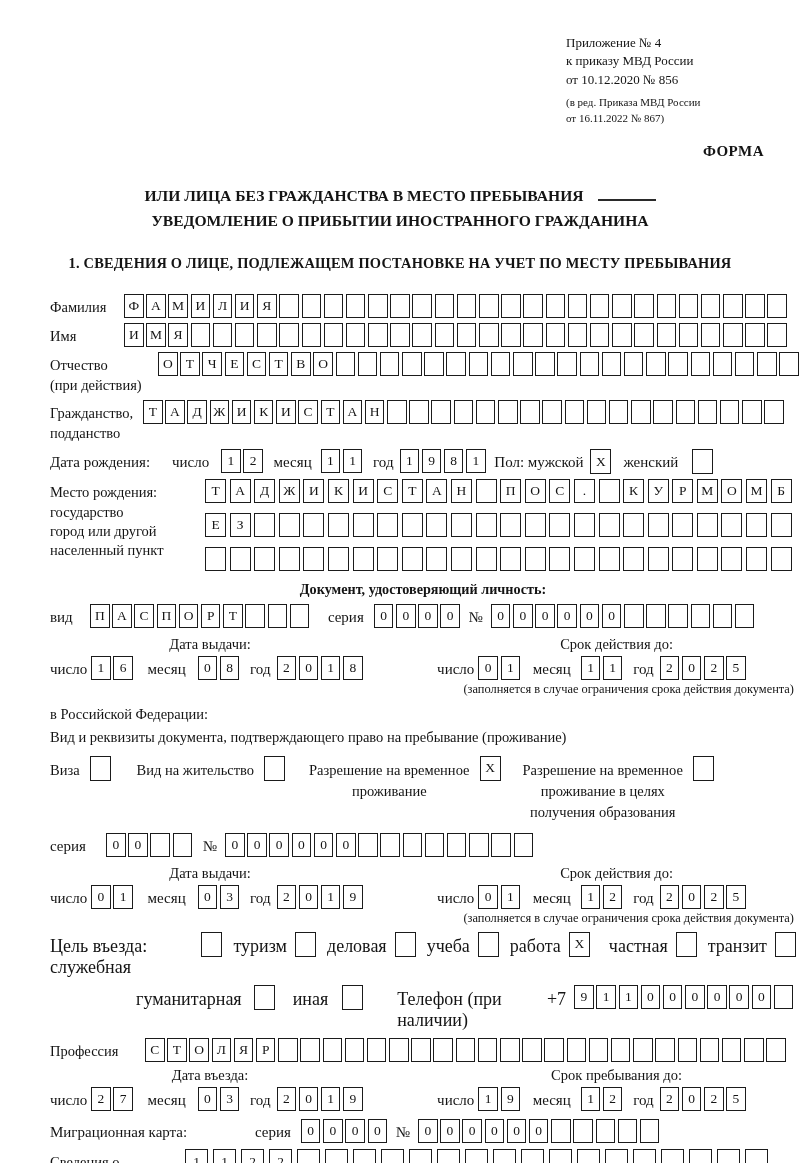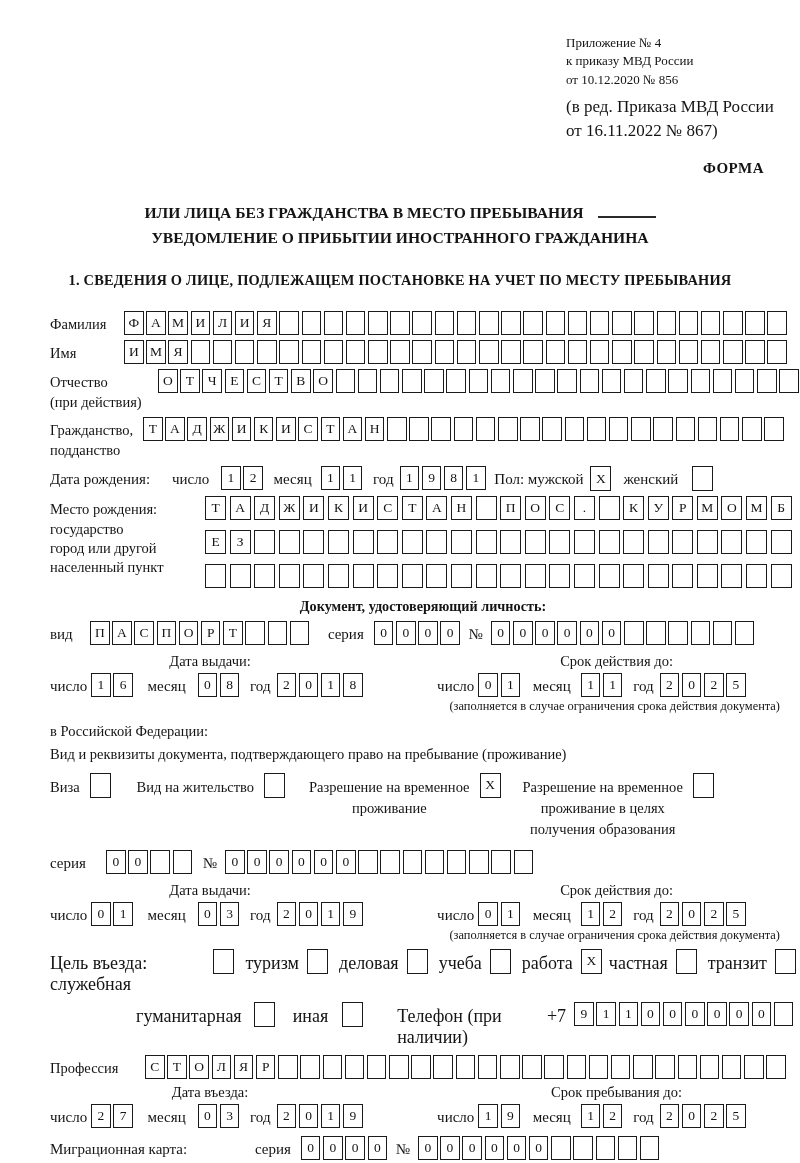--- a/index.html
+++ b/index.html
@@ -5,21 +5,21 @@
   html,body{margin:0;padding:0;}
   body{
     width:800px;height:1163px;overflow:hidden;background:#ffffff;color:#141414;
     font-family:"Liberation Serif","DejaVu Serif",serif;
     -webkit-font-smoothing:antialiased;
   }
   .page{position:relative;width:800px;height:1163px;box-sizing:border-box;padding-top:34px;}
 
   
   .appendix{margin-left:566px;width:210px;font-size:13px;line-height:1.42;}
-  .appendix .amend{font-size:17px;margin-top:6px;line-height:1.42;}
+  .appendix .amend{font-size:11px;margin-top:6px;line-height:1.42;}
   .form-label{margin:16px 36px 0 0;text-align:right;font-weight:bold;font-size:15px;letter-spacing:.5px;}
 
   .title{margin-top:24px;text-align:center;font-weight:bold;font-size:15.6px;line-height:1.6;}
   .title .blank{display:inline-block;width:58px;border-bottom:2px solid #2a2a2a;height:14px;margin-left:14px;}
 
   .sec-heading{margin-top:22px;text-align:center;font-weight:bold;font-size:14.4px;letter-spacing:.2px;}
 
   .content{margin:22px 0 0 50px;width:746px;}
 
   
@@ -30,21 +30,21 @@
         display:inline-flex;align-items:center;justify-content:center;font-size:13.5px;flex:none;background:#fff;}
   .boxes.md .cell{width:21px;margin-right:3.6px;}
   .boxes.lg .cell{width:23px;height:26px;margin-right:5px;}
   .checkbox .cell{width:21px;height:25px;margin-right:0;}
 
   .inlbl{font-size:15px;line-height:1.2;padding-top:4px;flex:none;}
 
   .daterow{display:flex;align-items:flex-start;}
   .caption{text-align:center;font-size:14.5px;margin-bottom:3px;}
   .datepair{display:flex;margin-top:8px;gap:25px;}
-  .note{font-size:12.4px;text-align:right;margin:2px 16px 6px 0;}
+  .note{font-size:12.4px;text-align:right;margin:2px 2px 6px 0;}
 
   .mplabel{width:155px;}
   .mpcol .boxes{margin-bottom:5px;}
 
   .docheading{text-align:center;font-weight:bold;font-size:14.2px;margin:2px 0 6px 0;}
 
   .intro{font-size:14.5px;line-height:1.6;margin:4px 0 6px 0;}
 
   .optrow{display:flex;align-items:flex-start;margin:2px 0 10px 0;}
   .opt{display:flex;align-items:flex-start;}
@@ -566,21 +566,21 @@
           <span class="cell"></span>
         </div>
       <div class="glabel" style="margin-left:11px">учеба</div>
       <div class="boxes checkbox">
           <span class="cell"></span>
         </div>
       <div class="glabel" style="margin-left:11px">работа</div>
       <div class="boxes checkbox">
           <span class="cell">X</span>
         </div>
-      <div class="glabel" style="margin-left:7px">частная</div>
+      <div class="glabel" style="margin-left:19px">частная</div>
       <div class="boxes checkbox">
           <span class="cell"></span>
         </div>
       <div class="glabel" style="margin-left:11px">транзит</div>
       <div class="boxes checkbox">
           <span class="cell"></span>
         </div>
     </div>
 
     <div class="goalrow" style="margin-left:86px">

